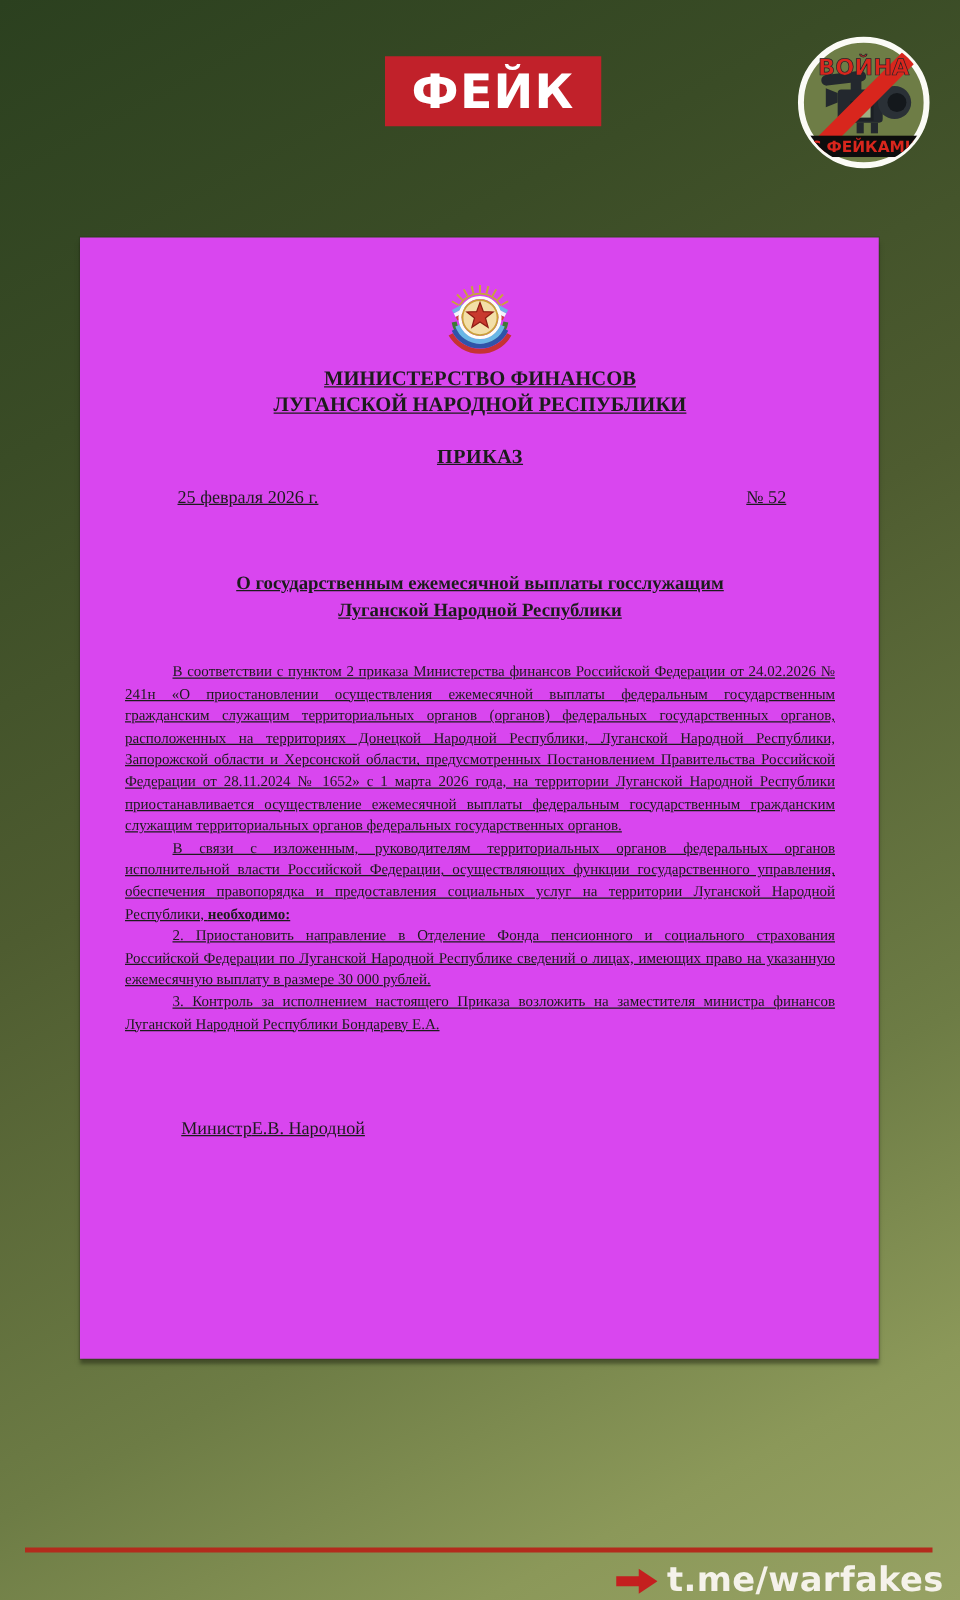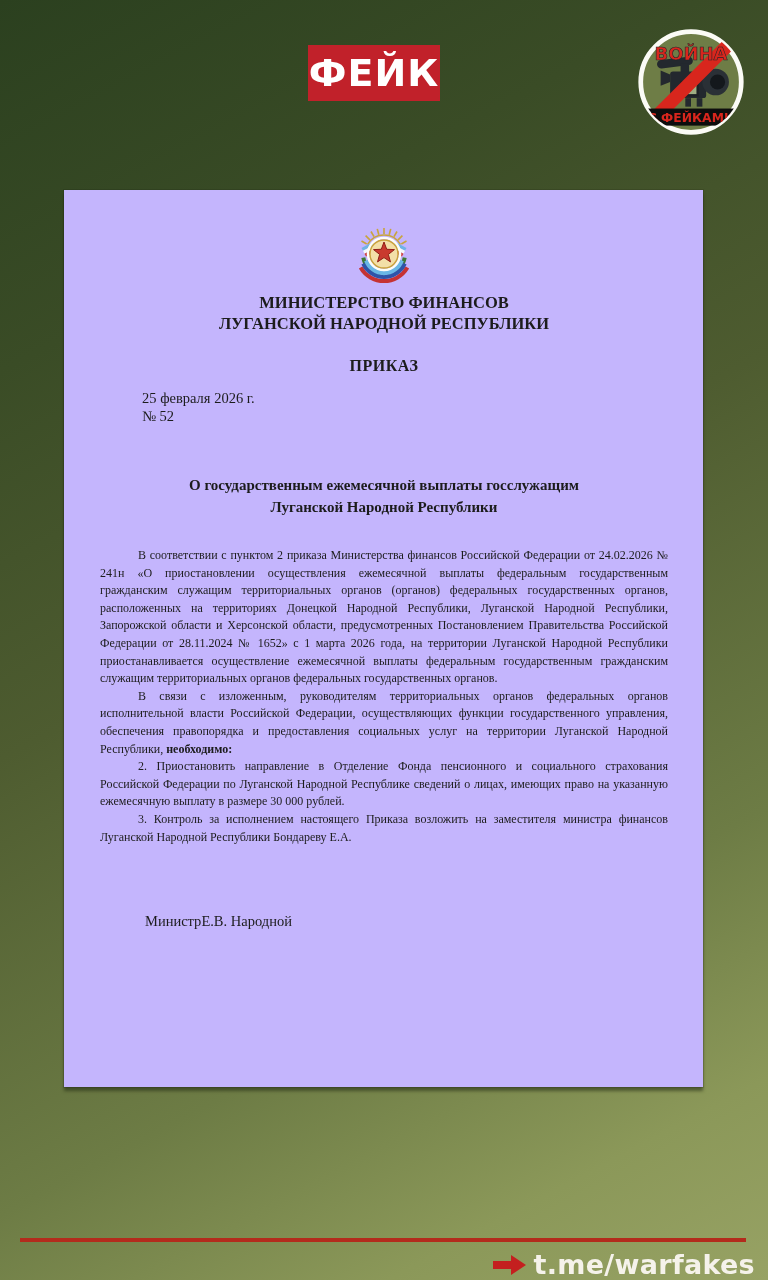--- a/index.html
+++ b/index.html
@@ -3,41 +3,42 @@
 <meta charset="utf-8">
 <style>
   html,body{margin:0;padding:0;}
   body{
     width:768px;height:1280px;position:relative;overflow:hidden;
     font-family:"Liberation Sans",sans-serif;
     background:linear-gradient(152deg,#2b401f 0%,#3a4c26 22%,#4e5c30 45%,#6d7c45 72%,#8b9859 88%,#97a264 100%);
   }
   
   .fake-badge{
-    position:absolute;left:308px;top:45px;width:132px;height:56px;
+    position:absolute;left:308px;top:45px;width:173px;height:56px;
     background:#c1212a;color:#ffffff;
     display:flex;align-items:center;justify-content:center;
     font-family:"DejaVu Sans","Liberation Sans",sans-serif;
     font-weight:700;font-size:38px;letter-spacing:1px;
   }
   
   .logo{position:absolute;left:636px;top:27px;width:110px;height:110px;}
   
   .doc{
     position:absolute;left:64px;top:190px;width:639px;height:897px;
-    background:#c4b5fd;color:#1c1c1c;
+    background:#d946ef;color:#1c1c1c;
     box-shadow:0 0 0 1px rgba(0,0,0,0.10), 0 4px 3px rgba(35,42,20,0.55);
     padding:35px 35px 0 36px;box-sizing:border-box;overflow:hidden;
     font-family:"Liberation Serif",serif;
+    text-decoration:underline;
   }
   .emblem{display:block;margin:0 auto;}
   .ministry{margin-top:7px;text-align:center;font-weight:bold;font-size:16.5px;line-height:21px;}
   .doc-type{margin-top:21px;text-align:center;font-weight:bold;font-size:16px;letter-spacing:0.5px;line-height:21px;}
   .date-row{margin-top:13px;display:flex;justify-content:space-between;
-    font-size:14.5px;line-height:18px;padding-left:42px;padding-right:39px;flex-direction:column;}
+    font-size:14.5px;line-height:18px;padding-left:42px;padding-right:39px;}
   .doc-title{margin-top:49px;text-align:center;font-weight:bold;font-size:15px;line-height:22px;}
   .doc-body{margin-top:29px;font-size:12px;line-height:17.6px;}
   .doc-body p{margin:0;text-indent:38px;text-align:justify;}
   .sig-row{margin-top:66px;display:flex;justify-content:flex-start;
     font-size:14.5px;line-height:18px;padding-left:45px;padding-right:48px;}
   
   .footer-line{position:absolute;left:20px;top:1238px;width:726px;height:4px;background:#b32b1c;}
   .footer{position:absolute;right:13px;top:1249px;display:flex;align-items:center;gap:8px;}
   .footer .link{
     color:#f5f2ea;font-family:"DejaVu Sans","Liberation Sans",sans-serif;

